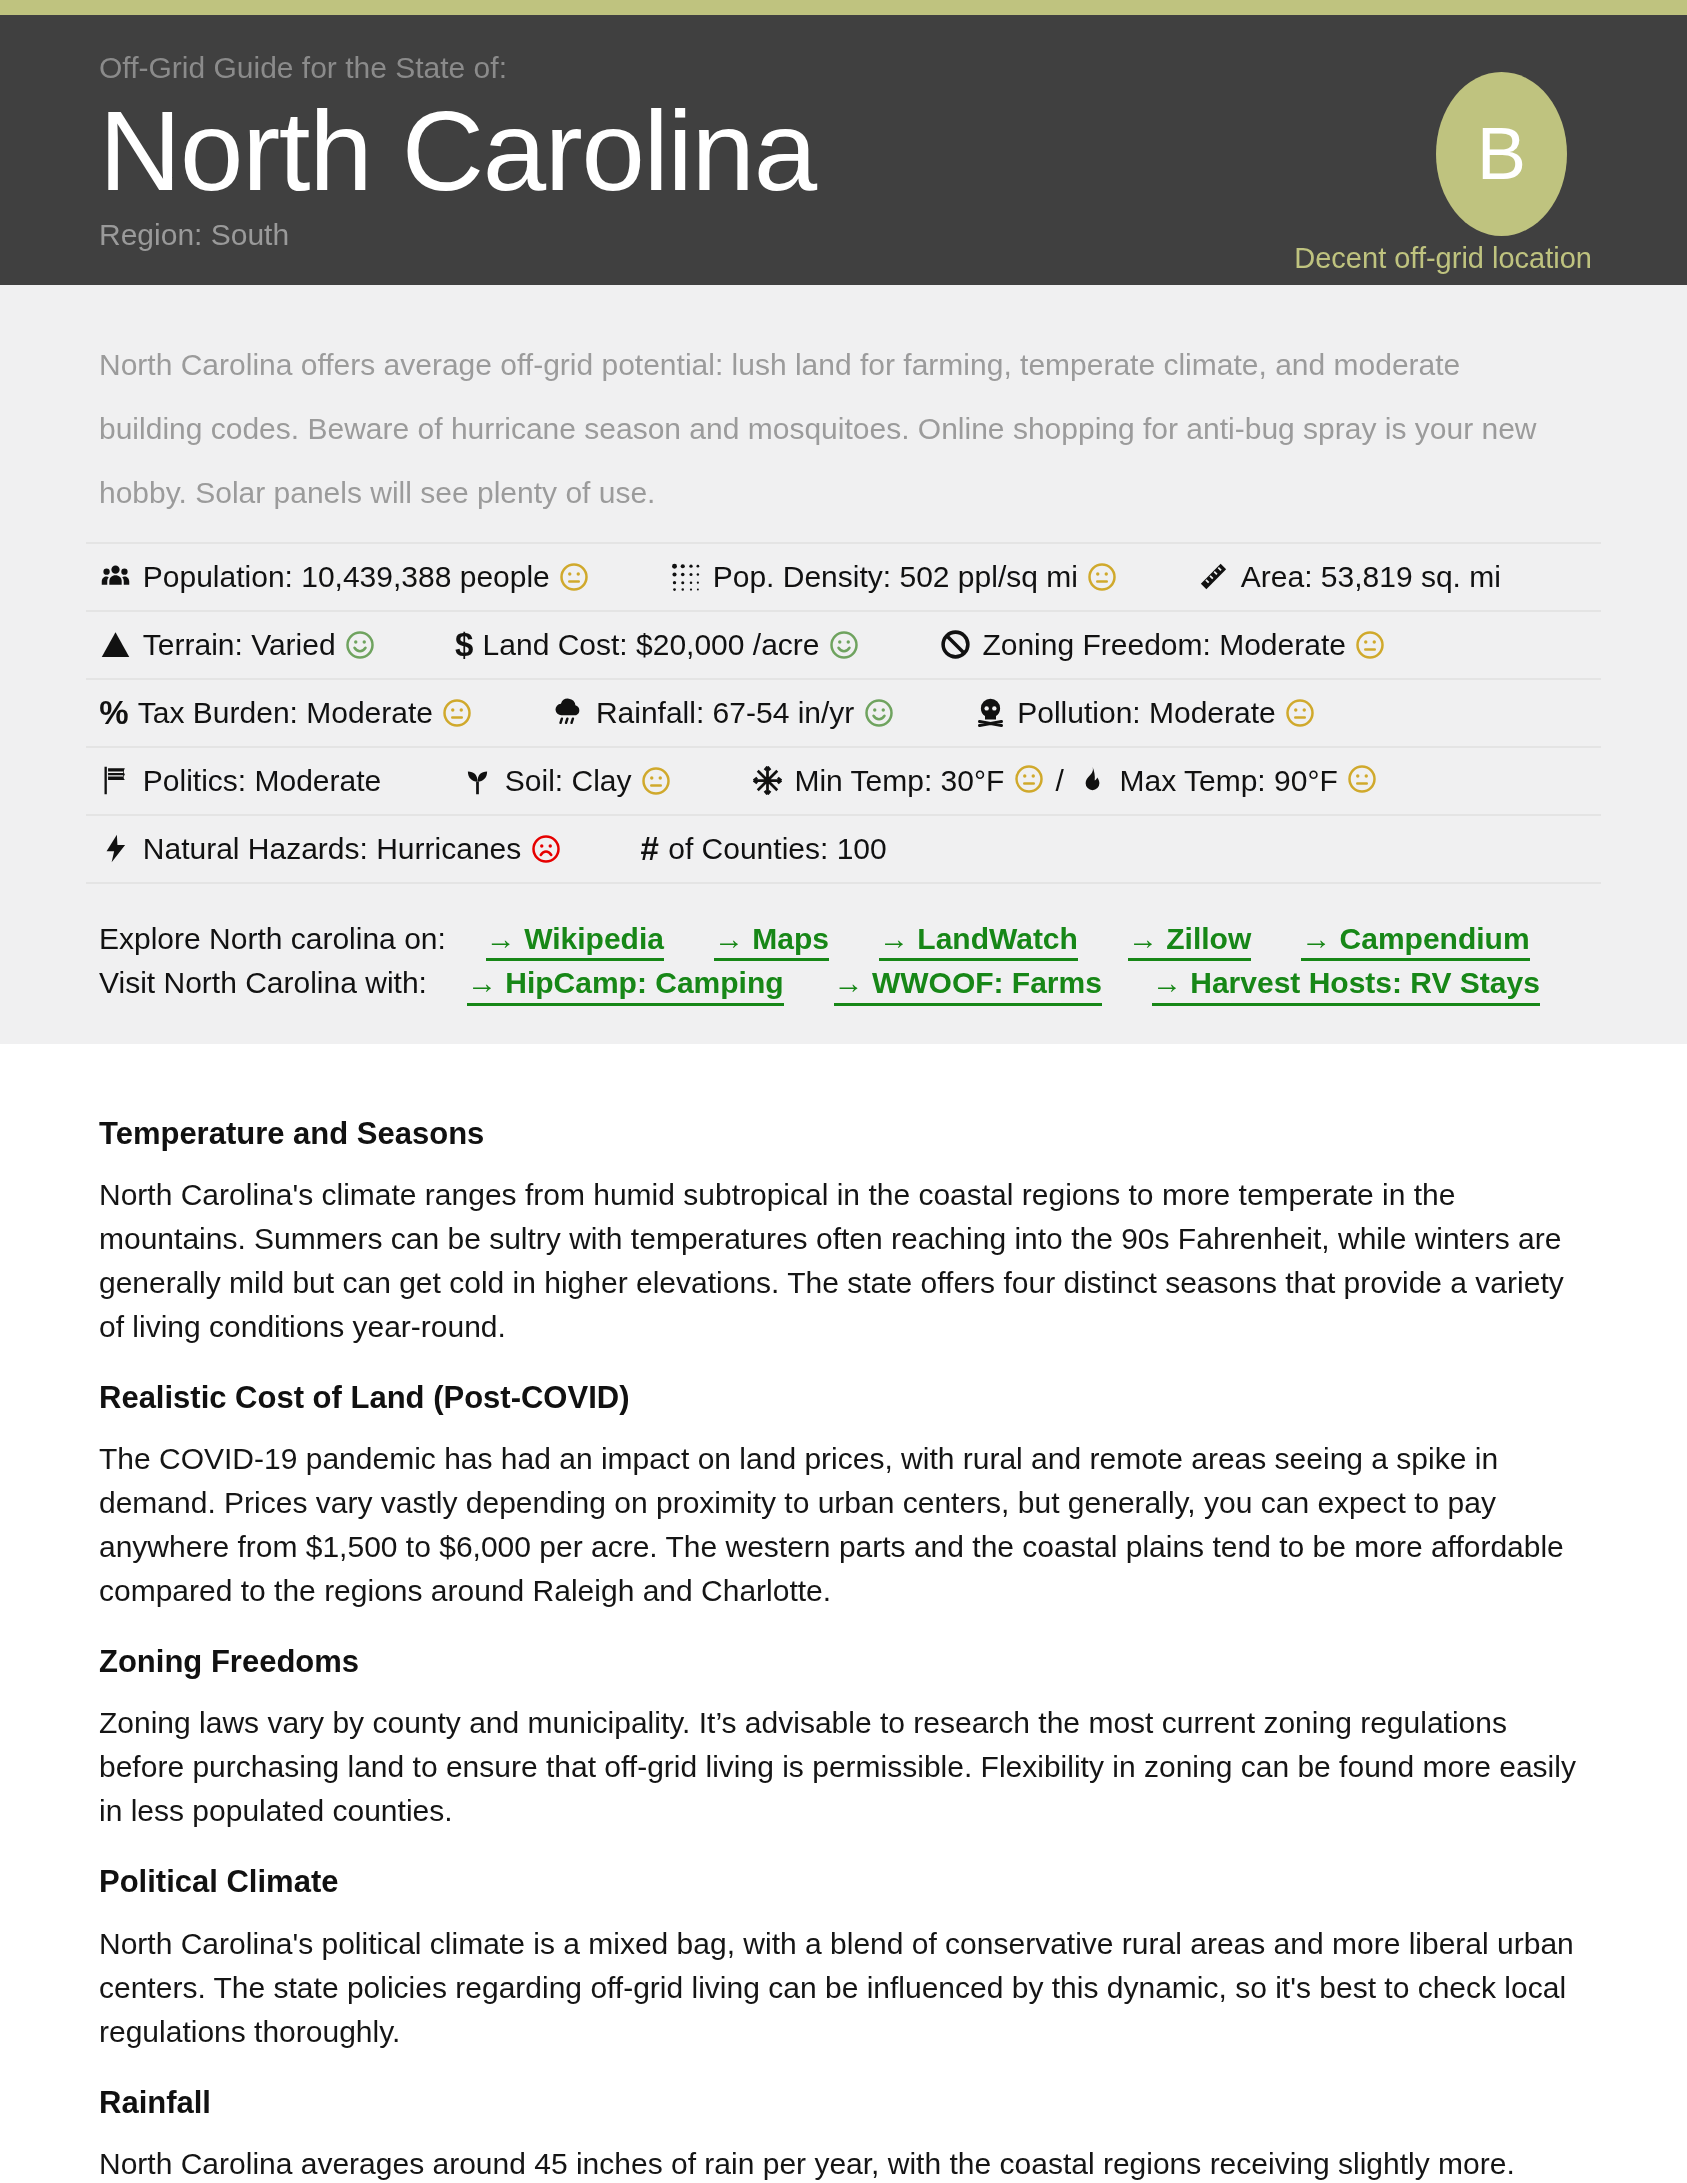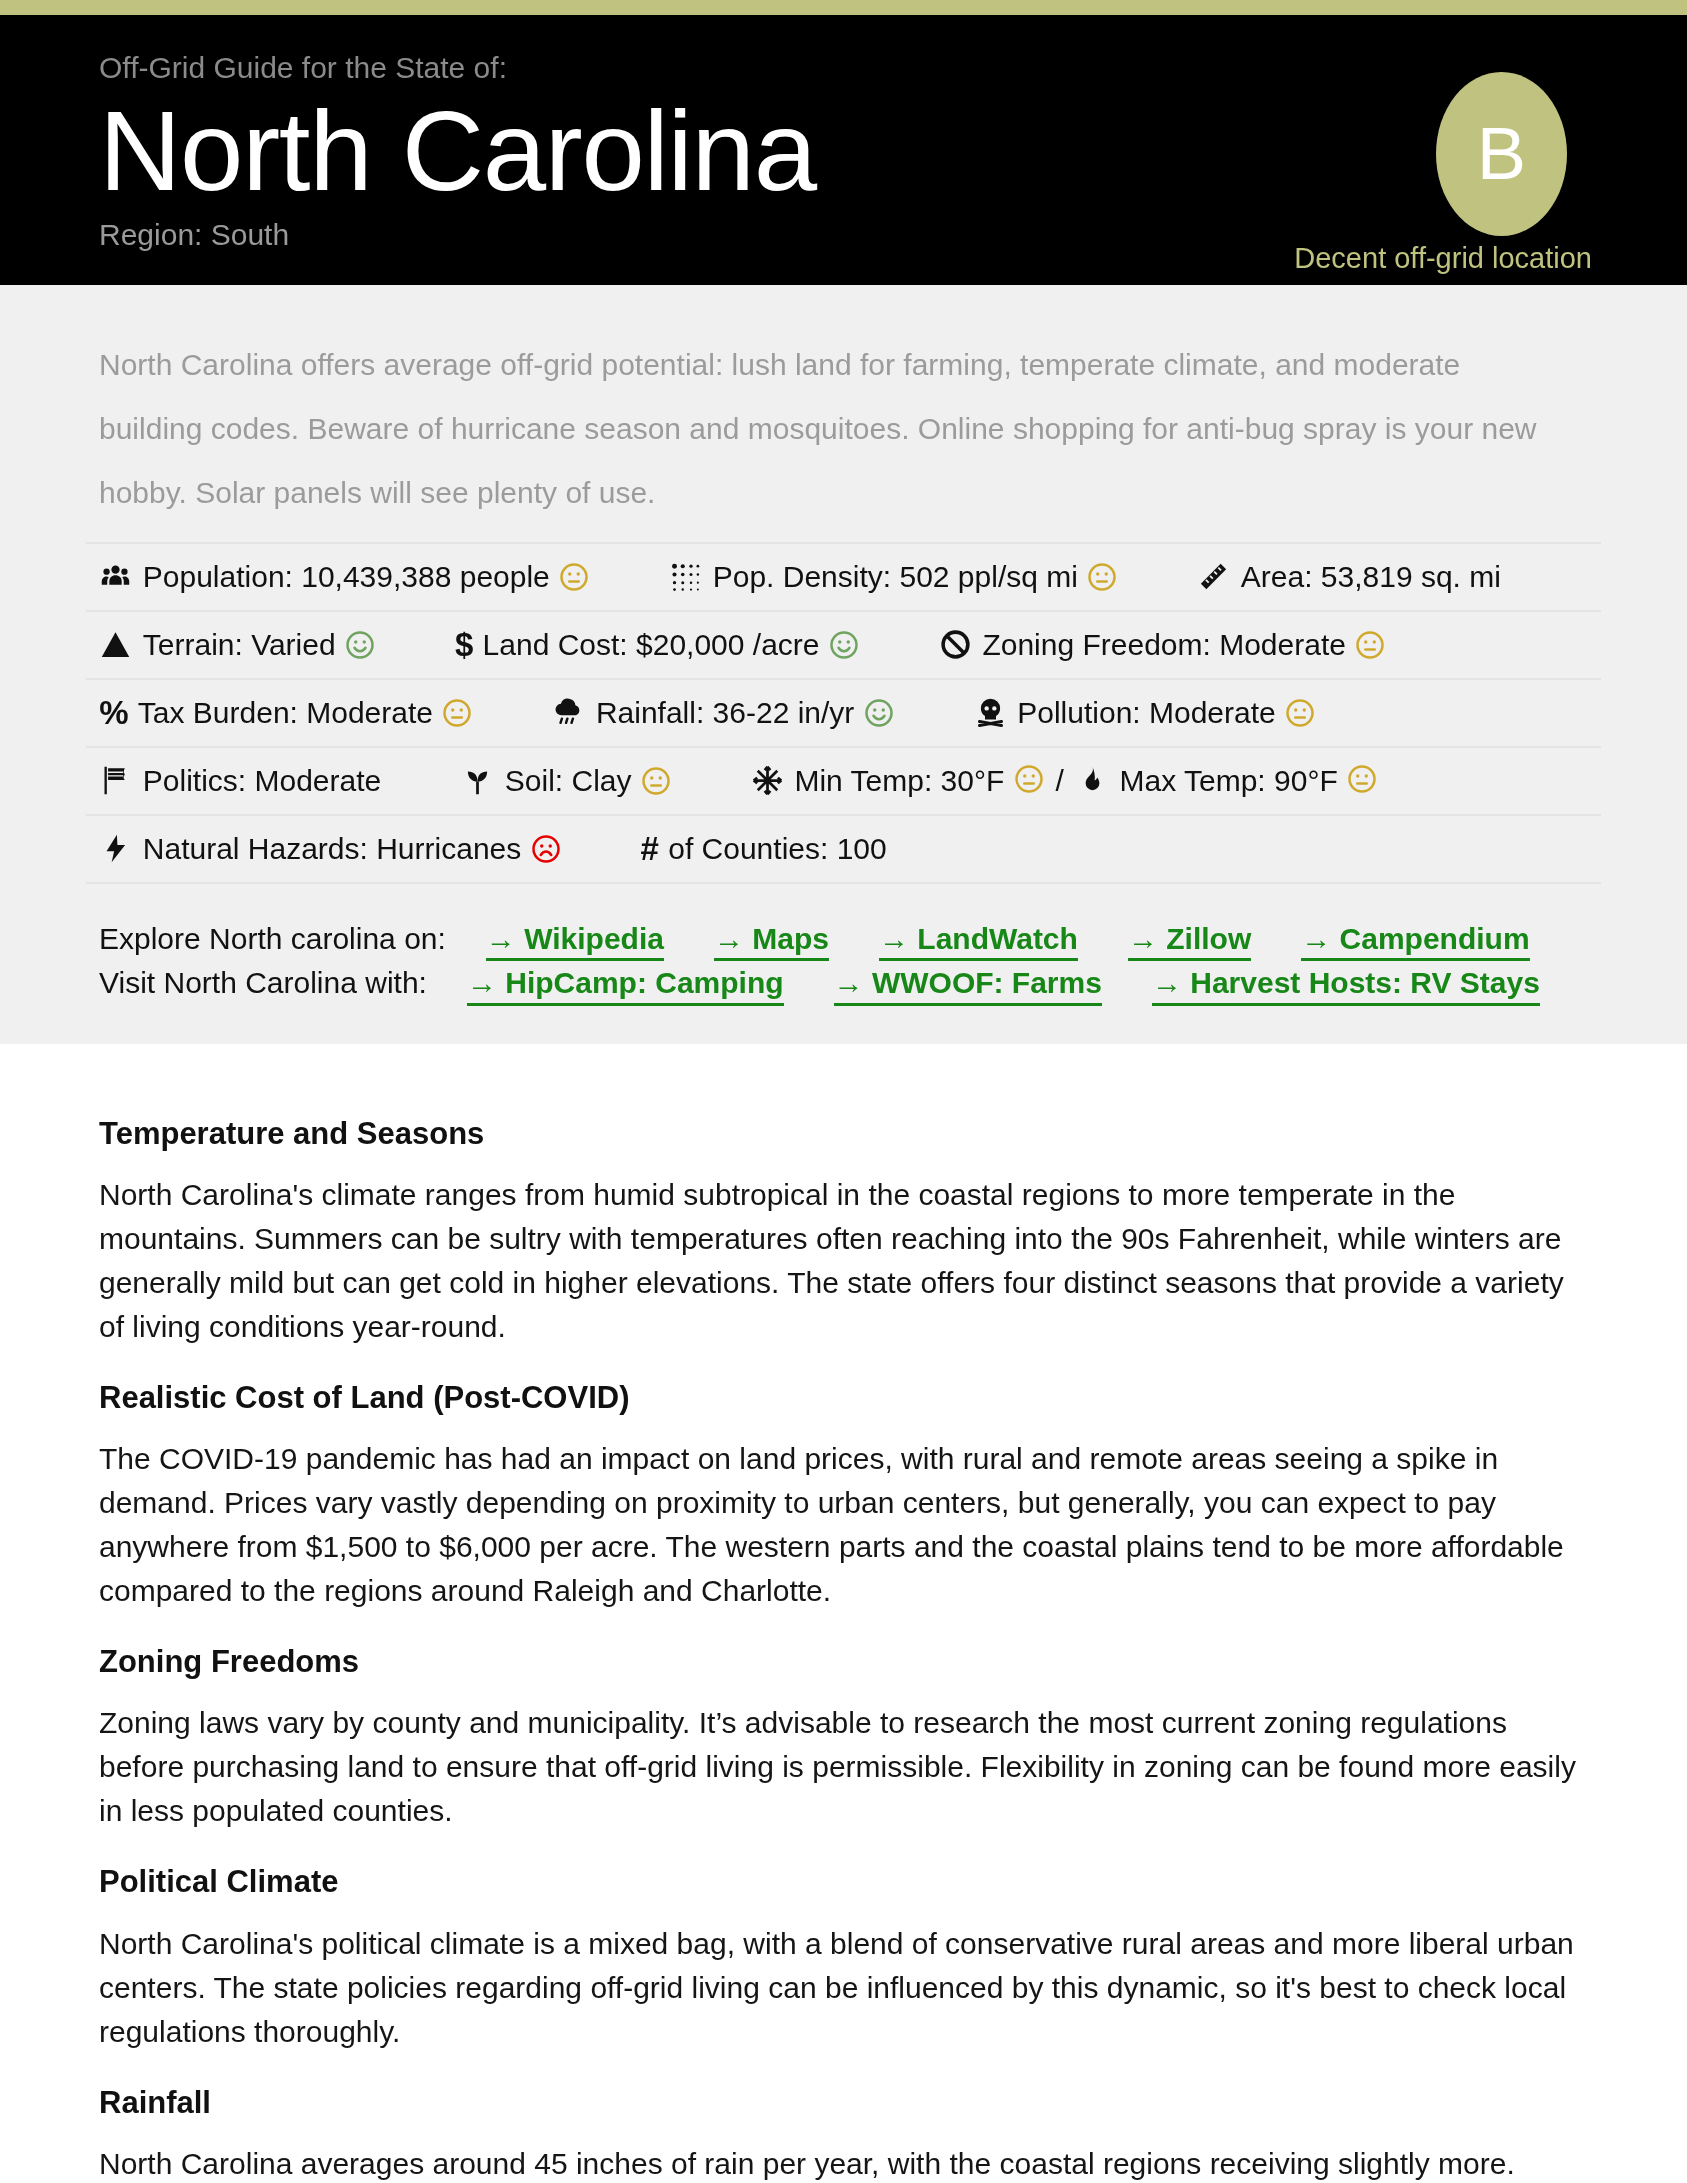--- a/index.html
+++ b/index.html
@@ -4,21 +4,21 @@
 <style>
   html,body{margin:0;padding:0;}
   body{
     width:1687px;min-height:2183px;background:#ffffff;
     font-family:"Liberation Sans","DejaVu Sans",sans-serif;color:#111;
     -webkit-font-smoothing:antialiased;
   }
   
   .topbar{height:14.6px;background:#bfc37f;}
   
-  .hero{position:relative;height:270px;background:#000000;padding:0 99px;overflow:hidden;}
+  .hero{position:relative;height:270px;background:#404040;padding:0 99px;overflow:hidden;}
   .eyebrow{padding-top:36px;font-size:30px;color:#8b8b8b;}
   .title{margin-top:9.3px;font-size:114px;line-height:1.0;font-weight:400;color:#ffffff;letter-spacing:-1.3px;white-space:nowrap;}
   .region{margin-top:10.6px;font-size:30px;color:#9a9a9a;}
   .grade-badge{
     position:absolute;top:57px;right:120px;width:131px;height:164px;border-radius:50%;
     background:#bfc37f;display:flex;align-items:center;justify-content:center;
   }
   .grade-badge .letter{font-size:74px;color:#ffffff;font-weight:400;}
   .grade-caption{position:absolute;right:95px;bottom:9.3px;font-size:29px;color:#bfc37f;}
   
@@ -199,21 +199,21 @@
             </svg>
           </span>
       </span>
       <span class="stat">
         <span class="ig">
             <svg viewBox="0 0 24 24" fill="currentColor">
               <path d="M7 14a4.2 4.2 0 0 1-.5-8.4A5.4 5.4 0 0 1 17 6.8 3.8 3.8 0 0 1 17.5 14z"></path>
               <path d="M7.2 16.5l-1 3M11.2 16.5l-1 3M15.2 16.5l-1 3" stroke="currentColor" stroke-width="1.8" stroke-linecap="round" fill="none"></path>
             </svg>
           </span>
-        <span>Rainfall: 36-22 in/yr</span>
+        <span>Rainfall: 67-54 in/yr</span>
         <span class="emoji good">
             <svg viewBox="0 0 24 24" fill="none" stroke="currentColor" stroke-width="2">
               <circle cx="12" cy="12" r="10"></circle>
               <circle cx="8.6" cy="9.6" r="1.35" fill="currentColor" stroke="none"></circle>
               <circle cx="15.4" cy="9.6" r="1.35" fill="currentColor" stroke="none"></circle>
               <path d="M7.6 14.2c1.2 1.9 2.7 2.8 4.4 2.8s3.2-.9 4.4-2.8" stroke-linecap="round"></path>
             </svg>
           </span>
       </span>
       <span class="stat">

